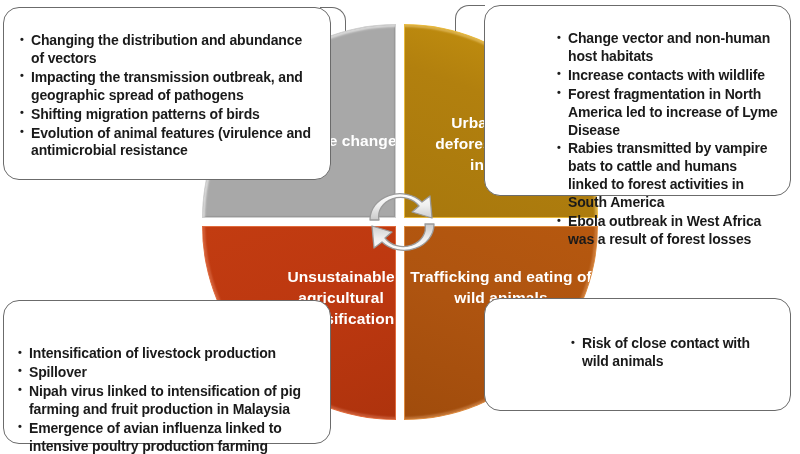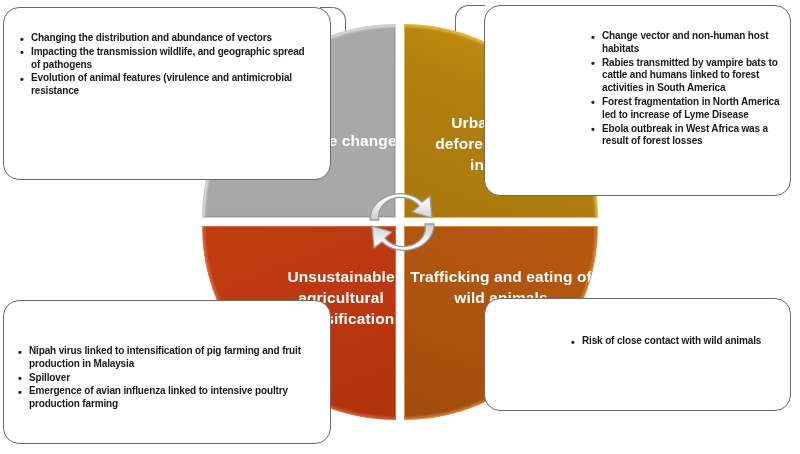--- a/index.html
+++ b/index.html
@@ -27,41 +27,41 @@
   }
   .callout ul {
     list-style: none;
     margin: 0;
     padding: 0;
   }
   .callout li {
     position: relative;
     padding-left: 11px;
     margin-bottom: 1px;
-    font-size: 10px;
+    font-size: 14px;
     font-weight: bold;
     line-height: 1.28;
     letter-spacing: -0.15px;
     color: #1a1a1a;
   }
   .callout li::before {
     content: "\2022";
     position: absolute;
     left: 0;
     top: -0.5px;
     font-size: 11px;
   }
 
   #box-climate       { left: 3px;   top: 7px;   width: 328px; height: 173px; }
   #box-urban         { left: 484px; top: 5px;   width: 307px; height: 191px; }
   #box-agriculture   { left: 3px;   top: 300px; width: 328px; height: 144px; }
   #box-trafficking   { left: 484px; top: 298px; width: 307px; height: 113px; }
 
   #box-climate     .inner { padding: 24px 14px 0 16px; }
-  #box-urban       .inner { padding: 24px 10px 0 106px; }
+  #box-urban       .inner { padding: 24px 10px 0 72px; }
   #box-agriculture .inner { padding: 44px 14px 0 14px; }
   #box-trafficking .inner { padding: 36px 12px 0 86px; }
 
   
   .connector {
     position: absolute;
     z-index: 1;
     border: 1.4px solid #6b6b6b;
     box-sizing: border-box;
     background: transparent;
@@ -168,42 +168,45 @@
 
 <div class="connector" id="conn-climate"></div>
 <div class="connector" id="conn-urban"></div>
 <div class="connector" id="conn-agri"></div>
 <div class="connector" id="conn-traf"></div>
 
 <div class="callout" id="box-climate">
   <div class="inner">
     <ul>
       <li>Changing  the distribution and abundance of vectors</li>
-      <li>Impacting the transmission wildlife, and geographic spread of pathogens</li>
+      <li>Impacting the transmission outbreak, and geographic spread of pathogens</li>
+      <li>Shifting migration patterns of birds</li>
       <li>Evolution of animal features (virulence and antimicrobial resistance</li>
     </ul>
   </div>
 </div>
 
 <div class="callout" id="box-urban">
   <div class="inner">
     <ul>
       <li>Change vector and non-human host habitats</li>
+      <li>Increase contacts with wildlife</li>
+      <li>Forest fragmentation in North America led to increase of Lyme Disease</li>
       <li>Rabies transmitted by vampire bats to cattle and humans linked to forest activities in South America</li>
-      <li>Forest fragmentation in North America led to increase of Lyme Disease</li>
       <li>Ebola outbreak in West Africa was a result of forest losses</li>
     </ul>
   </div>
 </div>
 
 <div class="callout" id="box-agriculture">
   <div class="inner">
     <ul>
+      <li>Intensification of livestock production</li>
+      <li>Spillover</li>
       <li>Nipah virus linked to intensification of pig farming and fruit production in Malaysia</li>
-      <li>Spillover</li>
       <li>Emergence of avian influenza linked to intensive poultry production farming</li>
     </ul>
   </div>
 </div>
 
 <div class="callout" id="box-trafficking">
   <div class="inner">
     <ul>
       <li>Risk of close contact with wild animals</li>
     </ul>

